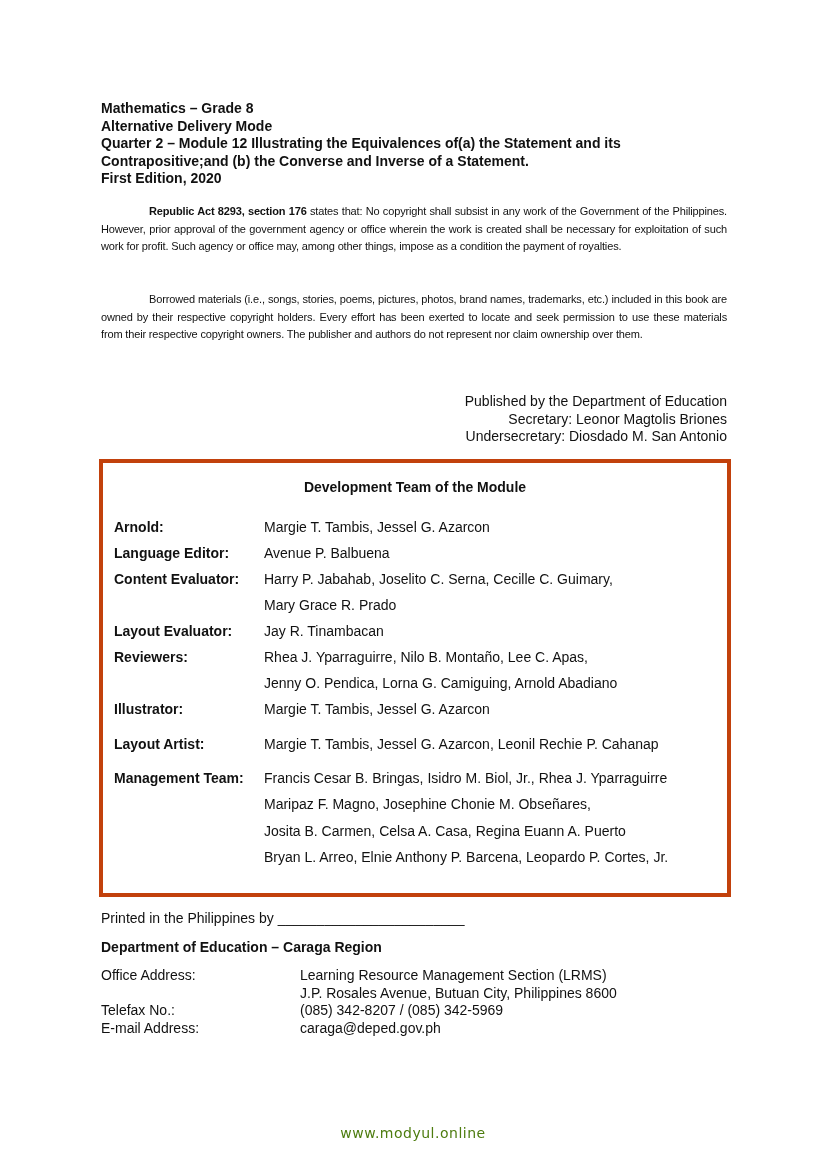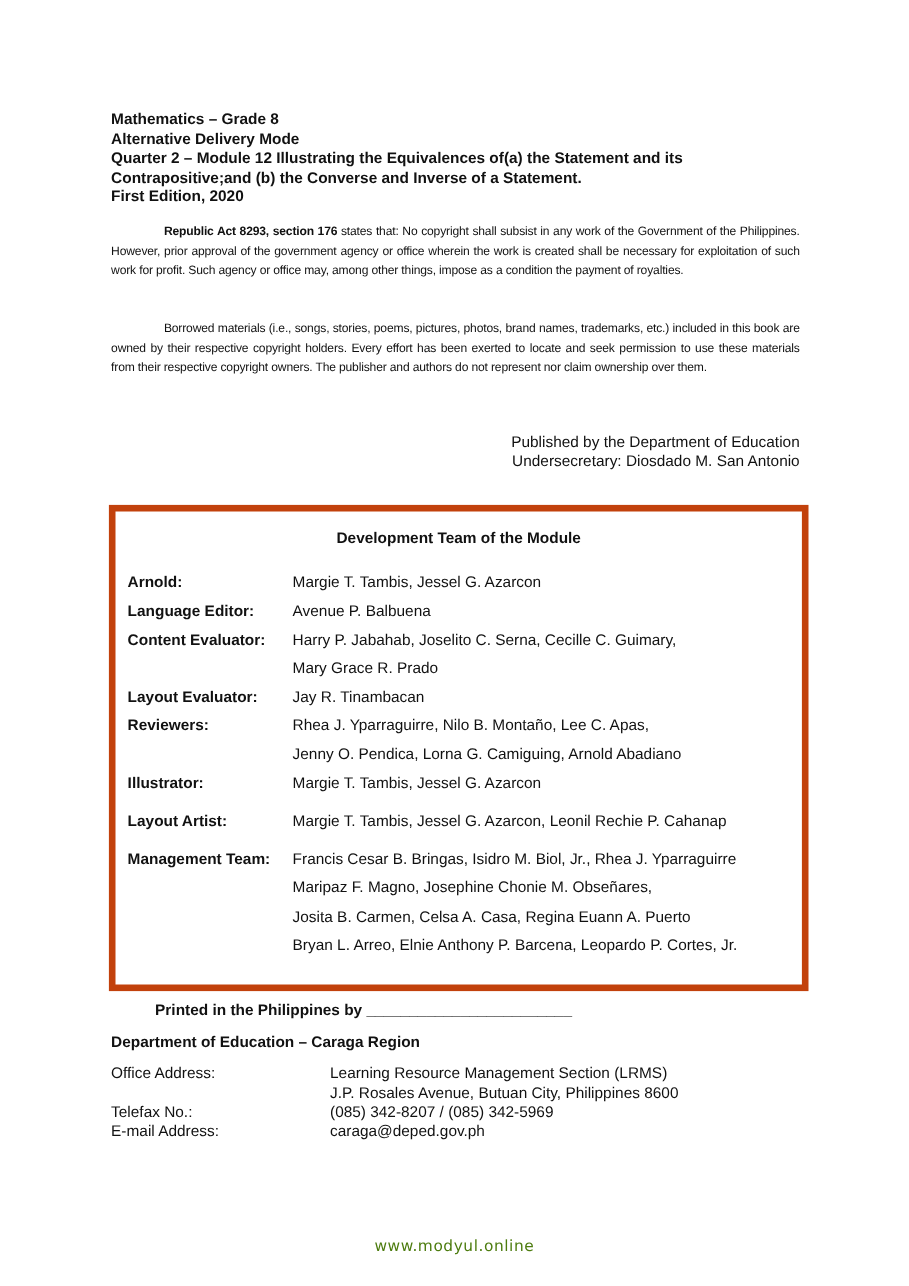--- a/index.html
+++ b/index.html
@@ -14,30 +14,30 @@
     .para {
       font-size: 11px; line-height: 17.6px; text-align: justify; text-indent: 48px;
       letter-spacing: -0.15px;
     }
     .para b { font-weight: bold; }
     .p1 { top: 203px; }
     .p2 { top: 291px; }
     .pub { top: 393px; font-size: 14px; line-height: 17.6px; text-align: right; }
     .team-box {
       position: absolute; left: 99px; top: 459px; width: 624px; height: 430px;
-      border: 6px solid #c2410c; box-sizing: content-box;
+      border: 4px solid #c2410c; box-sizing: content-box;
     }
     .team-title {
       position: absolute; left: 0; top: 16px; width: 100%; text-align: center;
       font-weight: bold; font-size: 14px;
     }
     .team-row { position: absolute; left: 11px; font-size: 14px; line-height: 17px; white-space: nowrap; }
     .team-row .role { position: absolute; left: 0; font-weight: bold; width: 150px; }
     .team-row .names { position: absolute; left: 150px; }
-    .printed { top: 910px; font-weight: bold; font-size: 14px; margin-left: 40px; }
+    .printed { top: 910px; font-weight: normal; font-size: 14px; }
     .region { top: 939px; font-weight: bold; font-size: 14px; }
     .contact { top: 967px; font-size: 14px; line-height: 17.6px; }
     .contact .row { position: relative; height: 17.6px; }
     .contact .lbl { position: absolute; left: 0; }
     .contact .val { position: absolute; left: 199px; white-space: nowrap; }
     .watermark {
       position: absolute; left: 0; width: 826px; top: 1125px; text-align: center;
       font-family: "DejaVu Sans", sans-serif; font-size: 14px; color: #4d7c0f; letter-spacing: 0.5px;
     }
   </style>
@@ -53,20 +53,21 @@
     <div>Contrapositive;and (b) the Converse and Inverse of a Statement.</div>
     <div>First Edition, 2020</div>
   </div>
 
   <div class="block para p1"><b>Republic Act 8293, section 176</b><span> states that: No copyright shall subsist in any work of the Government of the Philippines. However, prior approval of the government agency or office wherein the work is created shall be necessary for exploitation of such work for profit. Such agency or office may, among other things, impose as a condition the payment of royalties.</span></div>
 
   <div class="block para p2">Borrowed materials (i.e., songs, stories, poems, pictures, photos, brand names, trademarks, etc.) included in this book are owned by their respective copyright holders. Every effort has been exerted to locate and seek permission to use these materials from their respective copyright owners. The publisher and authors do not represent nor claim ownership over them.</div>
 
   <div class="block pub">
     <div>Published by the Department of Education</div>
+    <div>Secretary: Leonor Magtolis Briones</div>
     <div>Undersecretary: Diosdado M. San Antonio</div>
   </div>
 
   <div class="team-box">
     <div class="team-title">Development Team of the Module</div>
 
     <div class="team-row" style="top:56px">
       <span class="role">Arnold:</span>
       <span class="names">Margie T. Tambis, Jessel G. Azarcon</span>
     </div>

